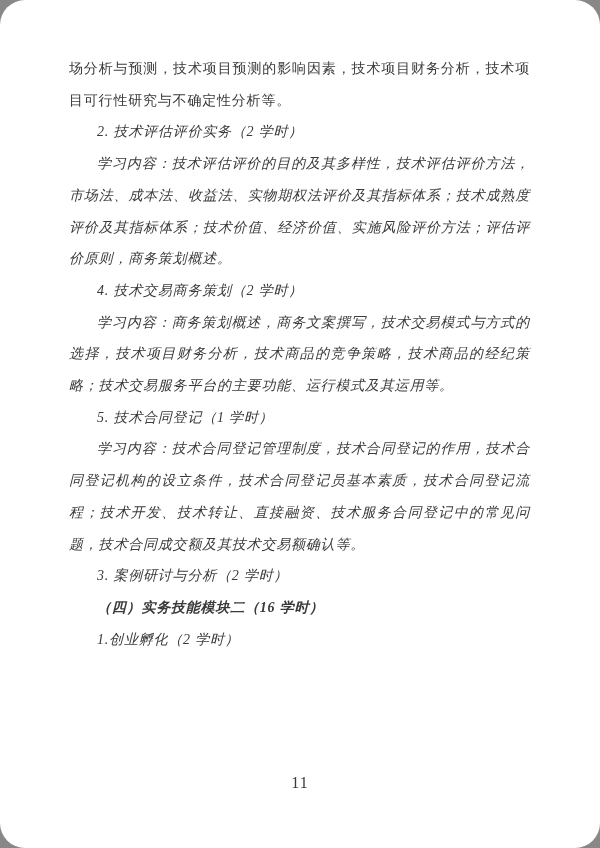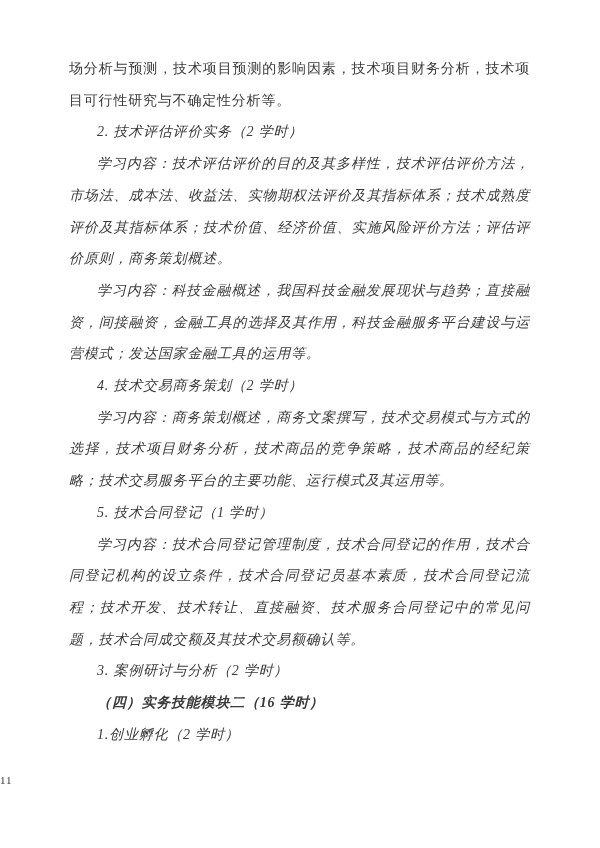--- a/index.html
+++ b/index.html
@@ -7,20 +7,21 @@
     padding: 0;
     background: #888;
   }
   .page {
     position: relative;
     width: 600px;
     height: 848px;
     background: #ffffff;
     overflow: hidden;
     font-family: "Liberation Serif", serif;
+    border-radius: 25px;
   }
   .content {
     position: absolute;
     left: 69px;
     top: 53px;
     width: 461px;
   }
   .content p {
     margin: 0;
     font-size: 14px;
@@ -29,36 +30,35 @@
     letter-spacing: 0.8px;
   }
   .justify { text-align: justify; text-justify: inter-ideograph; }
   .indent { text-indent: 2em; font-style: italic; }
   .bold { font-weight: bold; }
   .page-number {
     position: absolute;
     top: 774px;
     left: 0;
     width: 100%;
-    text-align: left;
-    font-size: 11px;
+    text-align: center;
+    font-size: 16px;
     color: #3a3a3a;
     letter-spacing: 1px;
     font-family: "Liberation Serif", serif;
   }
 </style>
 </head>
 <body>
 
 <div class="page">
   <div class="content">
     <p class="justify">场分析与预测，技术项目预测的影响因素，技术项目财务分析，技术项目可行性研究与不确定性分析等。</p>
     <p class="indent">2. 技术评估评价实务（2 学时）</p>
     <p class="justify indent">学习内容：技术评估评价的目的及其多样性，技术评估评价方法，市场法、成本法、收益法、实物期权法评价及其指标体系；技术成熟度评价及其指标体系；技术价值、经济价值、实施风险评价方法；评估评价原则，商务策划概述。</p>
-    <p class="justify indent">学习内容：科技金融概述，我国科技金融发展现状与趋势；直接融资，间接融资，金融工具的选择及其作用，科技金融服务平台建设与运营模式；发达国家金融工具的运用等。</p>
     <p class="indent">4. 技术交易商务策划（2 学时）</p>
     <p class="justify indent">学习内容：商务策划概述，商务文案撰写，技术交易模式与方式的选择，技术项目财务分析，技术商品的竞争策略，技术商品的经纪策略；技术交易服务平台的主要功能、运行模式及其运用等。</p>
     <p class="indent">5. 技术合同登记（1 学时）</p>
     <p class="justify indent">学习内容：技术合同登记管理制度，技术合同登记的作用，技术合同登记机构的设立条件，技术合同登记员基本素质，技术合同登记流程；技术开发、技术转让、直接融资、技术服务合同登记中的常见问题，技术合同成交额及其技术交易额确认等。</p>
     <p class="indent">3. 案例研讨与分析（2 学时）</p>
     <p class="indent bold">（四）实务技能模块二（16 学时）</p>
     <p class="indent">1.创业孵化（2 学时）</p>
   </div>
   <div class="page-number">11</div>
 </div>

